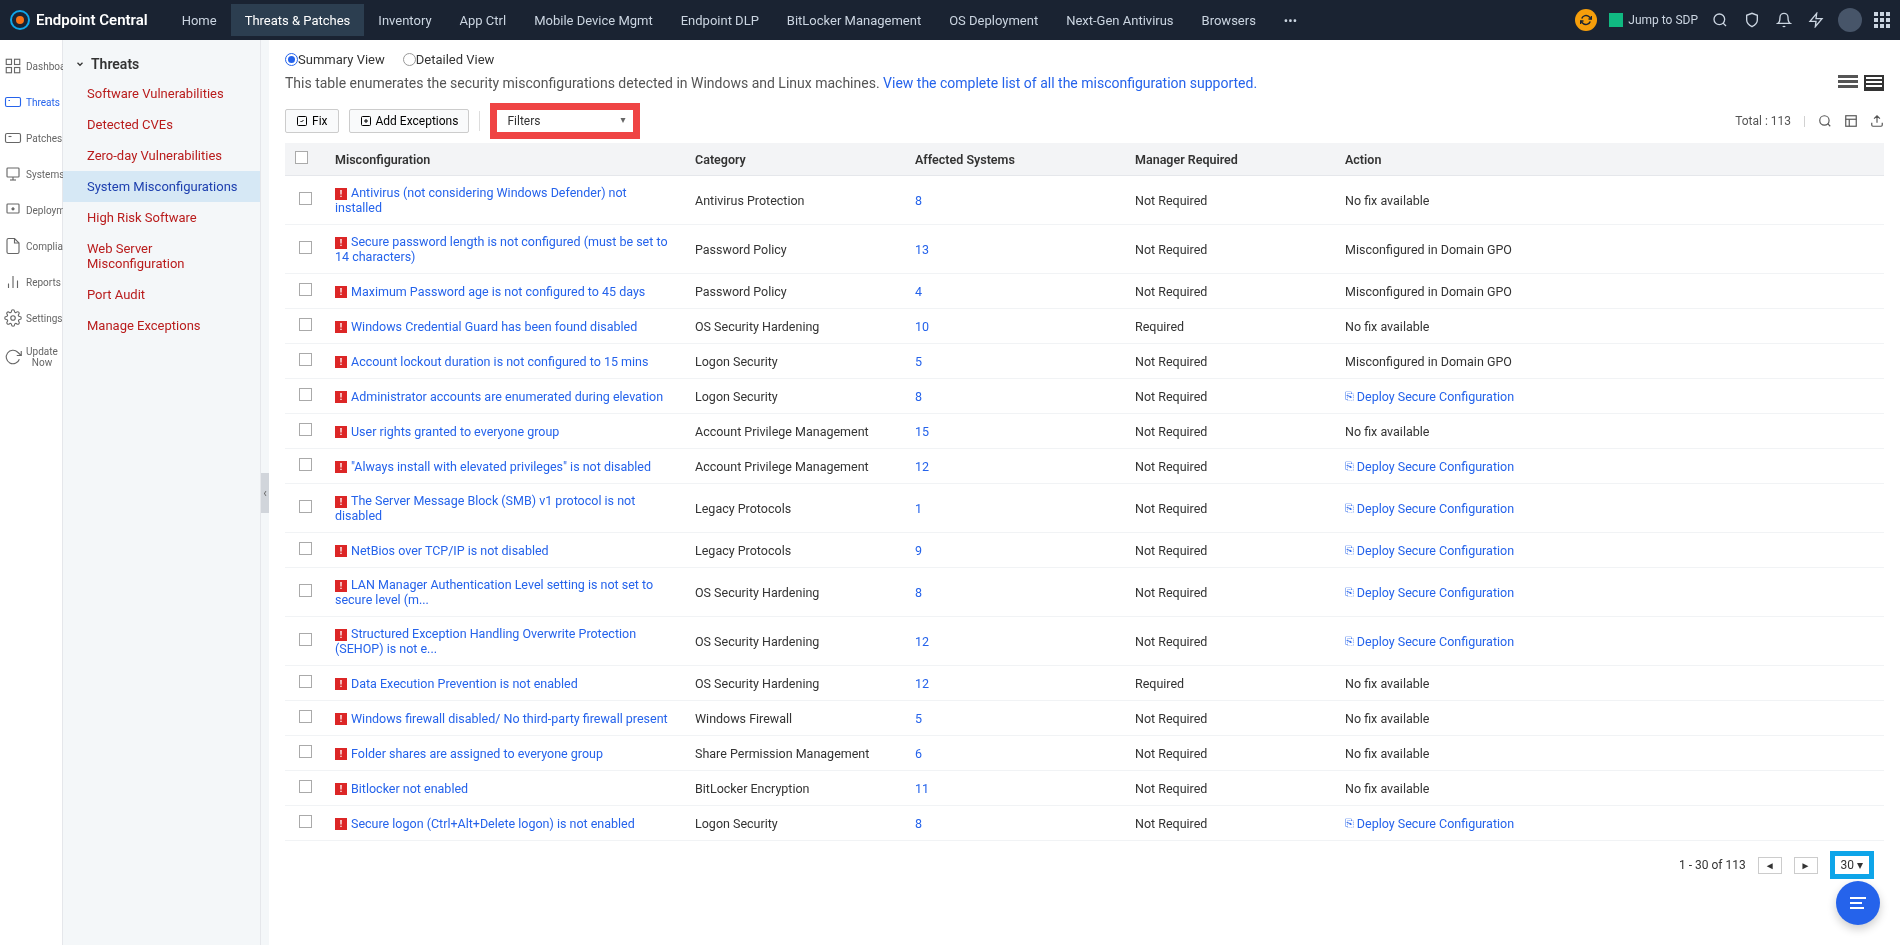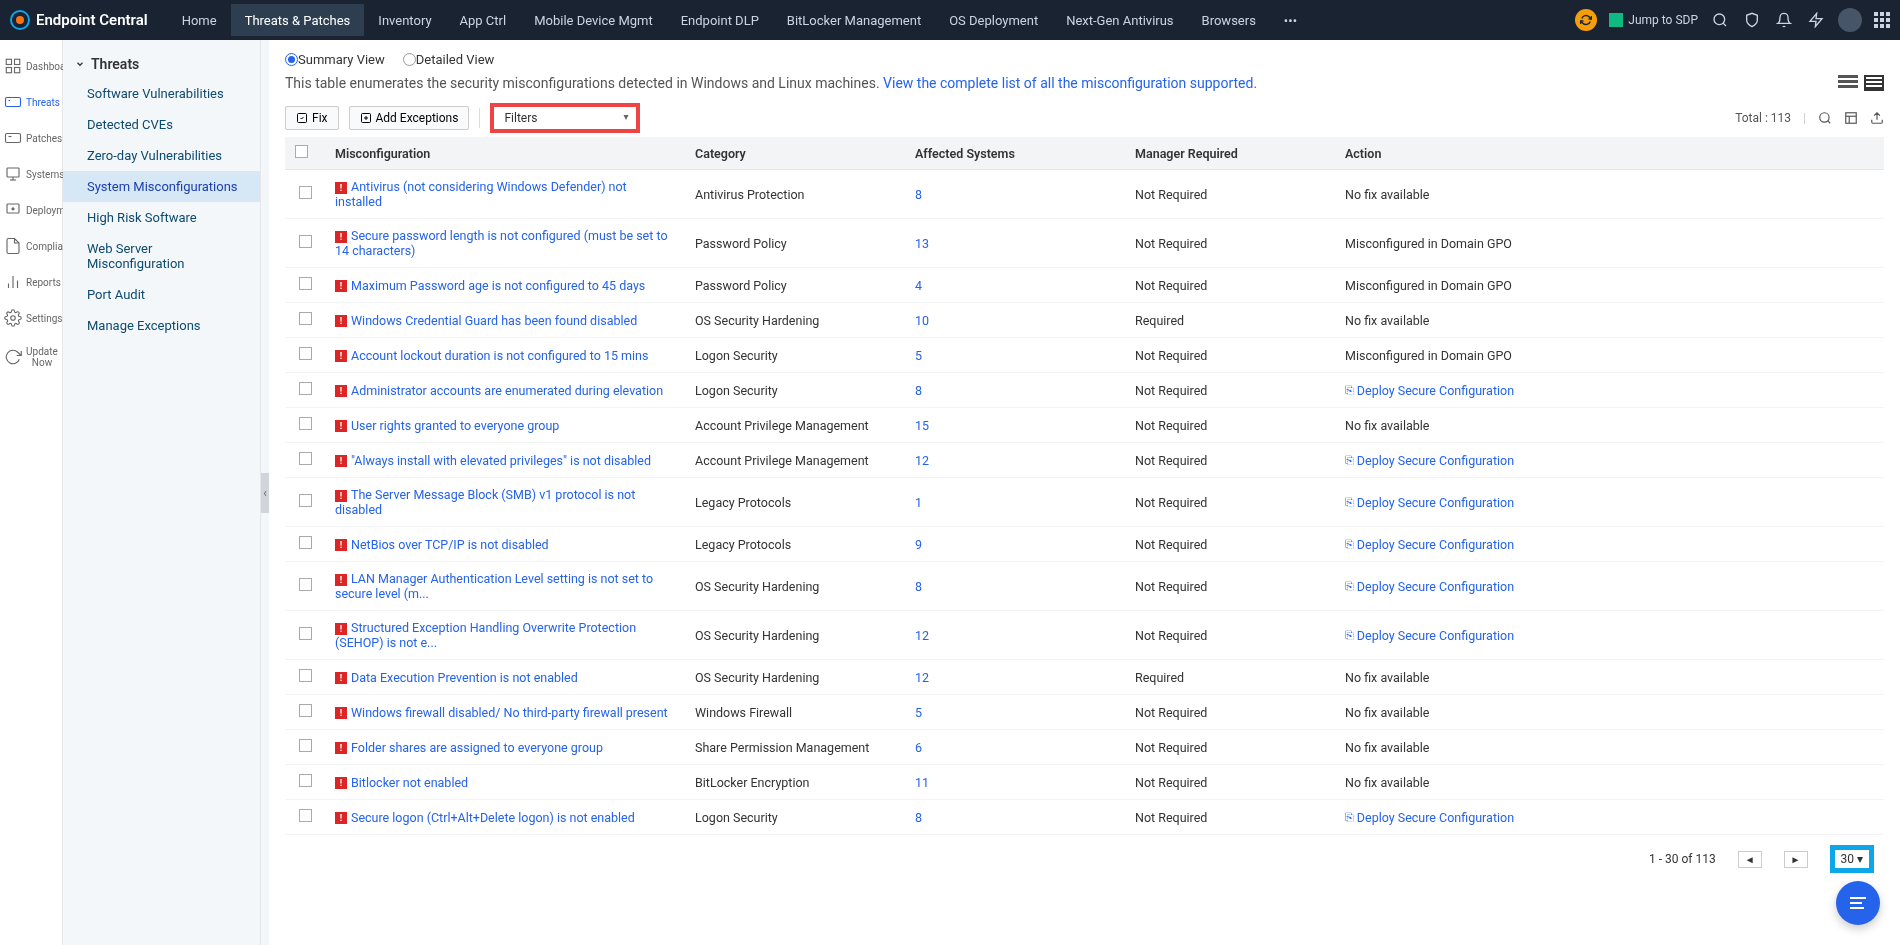--- a/index.html
+++ b/index.html
@@ -27,21 +27,21 @@
 
 .layout { display: flex; height: calc(100vh - 40px); }
 .leftnav { width: 63px; background: #fff; border-right: 1px solid #e5e7eb; display: flex; flex-direction: column; padding-top: 8px; }
 .leftnav-item { display: flex; flex-direction: row; align-items: center; padding: 10px 4px; cursor: pointer; gap: 4px; color: #666; }
 .leftnav-item.active { color: #2563eb; }
 .leftnav-icon { width: 20px; height: 16px; display: flex; align-items: center; justify-content: center; }
 .leftnav-label { font-size: 10px; text-align: center; }
 
 .sidenav { width: 198px; background: #f4f7f9; border-right: 1px solid #e5e7eb; padding: 10px 0; }
 .sidenav-header { display: flex; align-items: center; gap: 6px; padding: 6px 12px; font-weight: 600; font-size: 14px; cursor: pointer; }
-.sidenav-item { padding: 8px 12px 8px 24px; cursor: pointer; font-size: 13px; color: #0c4a6e; }
+.sidenav-item { padding: 8px 12px 8px 24px; cursor: pointer; font-size: 13px; color: #b91c1c; }
 .sidenav-item.active { background: #d6e8f5; color: #1e40af; }
 
 .collapse-handle { width: 8px; background: #f4f7f9; display: flex; align-items: center; justify-content: center; cursor: pointer; position: relative; }
 .collapse-handle::after { content: '‹'; position: absolute; background: #d1d5db; width: 8px; height: 40px; display: flex; align-items: center; justify-content: center; font-size: 12px; color: #666; }
 
 .main { flex: 1; background: #fff; overflow: auto; padding: 12px 16px; }
 .view-toggle { display: flex; align-items: center; gap: 18px; margin-bottom: 8px; }
 .radio-group { display: flex; align-items: center; gap: 0; cursor: pointer; }
 .radio { width: 13px; height: 13px; border: 1px solid #999; border-radius: 50%; display: inline-block; position: relative; }
 .radio.checked { border-color: #2563eb; }
@@ -53,21 +53,21 @@
 .view-icons { display: flex; gap: 6px; }
 .vicon { width: 20px; height: 16px; cursor: pointer; display: flex; flex-direction: column; gap: 2px; }
 .vicon.grid span { display:block; height:3px; background:#555; }
 .vicon.list span { display:block; height:3px; background:#555; }
 .vicon.list { background: #333; padding: 2px;}
 .vicon.list span { background:#fff; height:2px; }
 
 .toolbar { display: flex; align-items: center; gap: 10px; margin-bottom: 4px; }
 .btn { border: 1px solid #ccc; background: #f9fafb; padding: 4px 10px; font-size: 12px; cursor: pointer; display: flex; align-items: center; gap: 4px; border-radius: 2px; }
 .divider { width: 1px; height: 20px; background: #ddd; }
-.filter-select { border: 4px solid #ef4444; padding: 4px 8px 4px 10px; font-size: 12px; cursor: pointer; min-width: 150px; position: relative; background: #fff; }
+.filter-select { border: 7px solid #ef4444; padding: 4px 8px 4px 10px; font-size: 12px; cursor: pointer; min-width: 150px; position: relative; background: #fff; }
 .filter-select::after { content: '▾'; position: absolute; right: 8px; color: #666; font-size: 10px; }
 .toolbar-right { margin-left: auto; display: flex; align-items: center; gap: 12px; font-size: 12px; color: #555; }
 .tool-icon { width: 14px; height: 14px; cursor: pointer; display:flex; align-items:center; justify-content:center; }
 
 .data-table { width: 100%; border-collapse: collapse; margin-top: 4px; }
 .data-table th { background: #f3f4f6; text-align: left; padding: 8px 10px; font-weight: 600; font-size: 12.5px; border-bottom: 1px solid #e5e7eb; color: #333; }
 .data-table td { padding: 9px 10px; border-bottom: 1px solid #f1f3f5; font-size: 12.5px; vertical-align: middle; }
 .checkbox { width: 13px; height: 13px; border: 1px solid #aaa; display: inline-block; cursor: pointer; background: #fff; }
 .severity-icon { width: 12px; height: 12px; background: #dc2626; display: inline-flex; align-items: center; justify-content: center; color: #fff; font-size: 9px; font-weight: bold; margin-right: 4px; vertical-align: middle; }
 .severity-icon::after { content: '!'; }
@@ -75,21 +75,21 @@
 .deploy-link { color: #2563eb; cursor: pointer; display: inline-flex; align-items: center; gap: 3px; }
 .deploy-icon { color: #2563eb; font-size: 11px; }
 
 .col-check { width: 40px; text-align: center; }
 .col-miscfg { width: 360px; }
 .col-cat { width: 220px; }
 .col-sys { width: 220px; }
 .col-reboot { width: 210px; }
 .col-action { }
 
-.pagination { display: flex; align-items: center; justify-content: flex-end; gap: 22px; padding: 10px; font-size: 12px; }
+.pagination { display: flex; align-items: center; justify-content: flex-end; gap: 12px; padding: 10px; font-size: 12px; }
 .page-btn { border: 1px solid #ccc; padding: 2px 6px; cursor: pointer; background:#fff; font-size:10px; }
 .page-select { border: 5px solid #0ea5e9; padding: 2px 6px; cursor: pointer; background:#fff; }
 
 .fab { position: fixed; bottom: 20px; right: 20px; width: 44px; height: 44px; border-radius: 50%; background: #2563eb; display: flex; align-items: center; justify-content: center; cursor: pointer; box-shadow: 0 4px 10px rgba(0,0,0,0.2); }
 .fab-lines { display: flex; flex-direction: column; gap: 3px; }
 .fab-lines span { width: 16px; height: 2px; background: #fff; }
 .fab-lines span:nth-child(2){ width:12px;}
 .fab-lines span:nth-child(3){ width:14px;}
 
 svg { display: block; }

